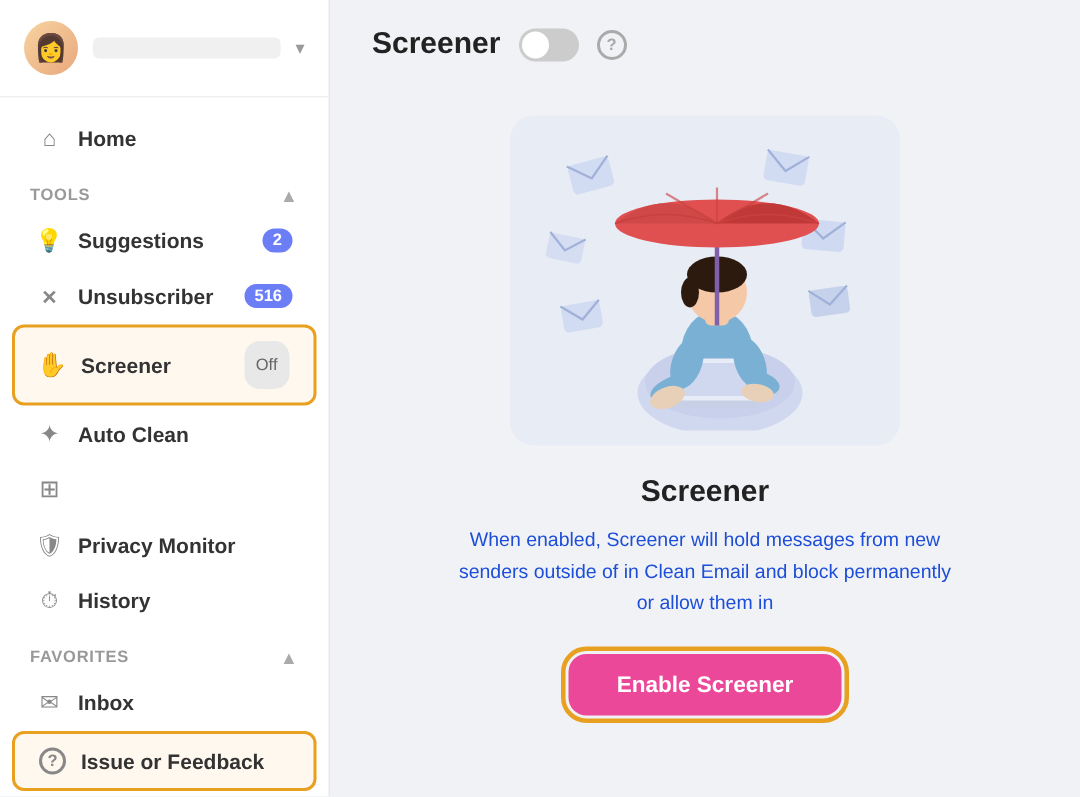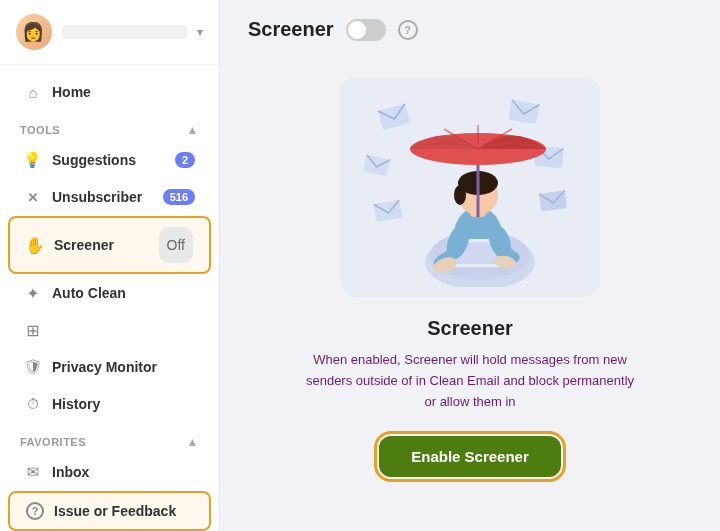--- a/index.html
+++ b/index.html
@@ -109,21 +109,21 @@
       padding: 2px 7px;
       font-size: 11px;
       font-weight: 600;
     }
 
     .off-badge {
       background: #e8e8e8;
       color: #666;
       border-radius: 10px;
       padding: 10px 8px;
-      font-size: 14px;
+      font-size: 11px;
     }
 
     .section-label {
       padding: 12px 20px 4px;
       font-size: 11px;
       font-weight: 600;
       color: #999;
       text-transform: uppercase;
       letter-spacing: 0.5px;
       display: flex;
@@ -227,29 +227,29 @@
     .screener-title {
       font-size: 20px;
       font-weight: 700;
       color: #222;
       margin-bottom: 10px;
       text-align: center;
     }
 
     .screener-desc {
       font-size: 13px;
-      color: #701a75;
+      color: #1d4ed8;
       text-align: center;
       max-width: 340px;
       line-height: 1.6;
       margin-bottom: 24px;
     }
 
     .enable-button {
-      background: #4d7c0f;
+      background: #ec4899;
       color: white;
       border: none;
       border-radius: 12px;
       padding: 12px 32px;
       font-size: 15px;
       font-weight: 600;
       cursor: pointer;
       outline: 3px solid #e8a020;
       outline-offset: 2px;
     }

